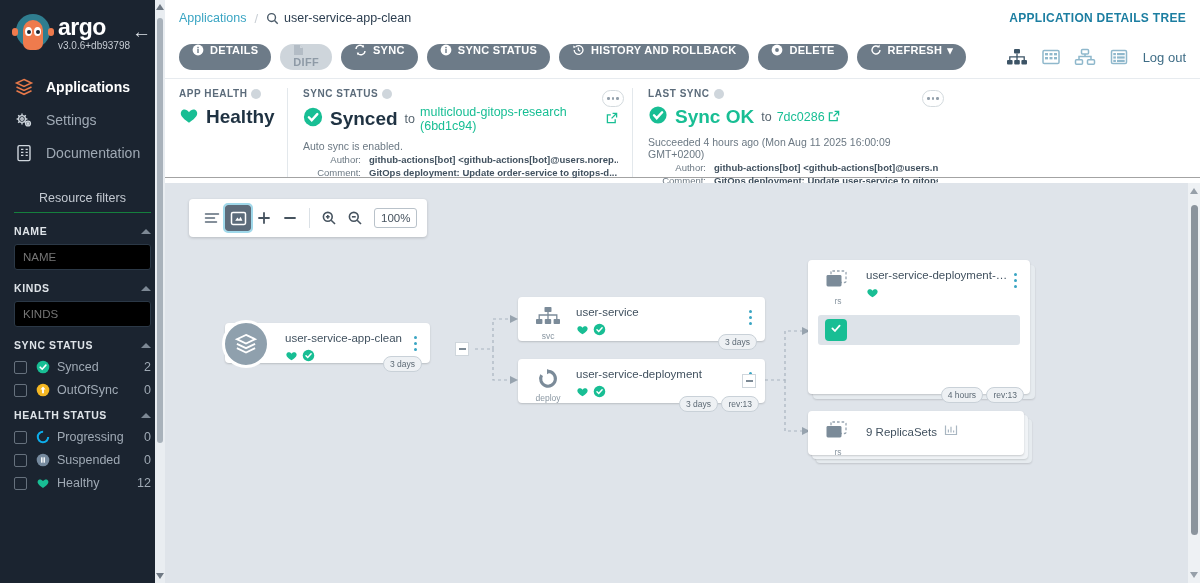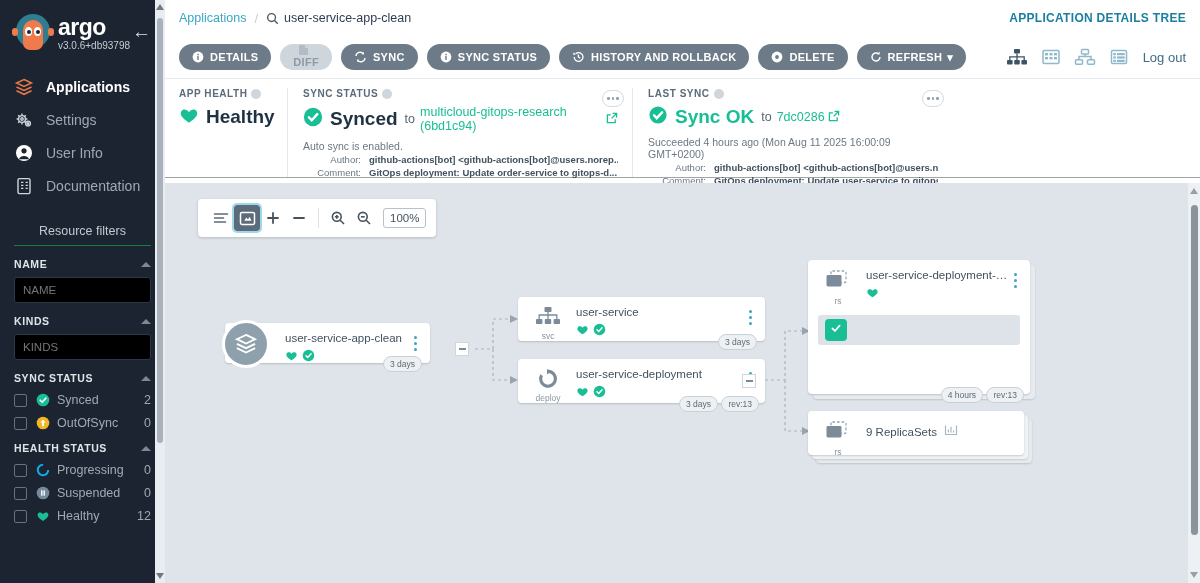--- a/index.html
+++ b/index.html
@@ -104,21 +104,21 @@
   .crumb-sep { color: #c8ced4; margin: 0 8px; font-size: 13px; }
   .crumb-cur { color: #2c3e50; font-size: 12.5px; display: flex; align-items: center; }
   .mini-search { margin-right: 5px; display: inline-flex; }
   .tree-title {
     margin-left: auto; color: #1c7ea1; font-size: 12px; font-weight: 700; letter-spacing: .3px;
   }
 
   .actionbar { height: 42px; display: flex; align-items: center; padding: 0 14px; }
   .btn {
     height: 26px; border-radius: 13px; background: #6d7b88; color: #fff;
-    display: inline-flex; align-items: center; padding: 0 13px; margin-right: 9px;
+    display: inline-flex; align-items: flex-start; padding: 0 13px; margin-right: 9px;
     font-size: 11px; font-weight: 700; letter-spacing: .3px; cursor: pointer; white-space: nowrap;
   }
   .btn.disabled { background: #ced5db; color: #8e9aa6; flex-direction: column; }
   .btn .bi { margin-right: 6px; display: inline-flex; }
   .viewicons { margin-left: auto; display: flex; align-items: center; }
   .vi { margin-left: 13px; cursor: pointer; display: inline-flex; }
   .logout { margin-left: 14px; color: #3f6d86; font-size: 13px; cursor: pointer; }
 
   
   .status {
@@ -153,21 +153,21 @@
     border-radius: 9px; display: flex; align-items: center; justify-content: center; cursor: pointer;
     background: #fff;
   }
   .dots-btn i { width: 2.5px; height: 2.5px; background: #93a0ab; border-radius: 50%; margin: 0 1px; display: block; }
 
   
   .canvas {
     position: absolute; left: 0; top: 183px; right: 0; bottom: 0; background: #dfe4ea; overflow: hidden;
   }
   .gtool {
-    position: absolute; left: 33px; top: 16px; height: 38px; background: #fff; border-radius: 4px;
+    position: absolute; left: 24px; top: 16px; height: 38px; background: #fff; border-radius: 4px;
     box-shadow: 0 1px 3px rgba(0,0,0,.18); display: flex; align-items: center; padding: 0 10px;
   }
   .gt { width: 26px; height: 26px; display: flex; align-items: center; justify-content: center; cursor: pointer; }
   .gt.active { background: #5c6b7a; border-radius: 3px; outline: 2px solid #9fd8ea; }
   .gt-div { width: 1px; height: 20px; background: #dbe1e6; margin: 0 6px; }
   .zoomlvl {
     border: 1px solid #b9c2ca; border-radius: 3px; font-size: 11.5px; color: #46535f;
     padding: 3px 6px; margin-left: 6px;
   }
 
@@ -264,30 +264,20 @@
               <g fill="none" stroke="#cfd6dd" stroke-width="1.4">
             <circle cx="8" cy="9" r="3.4"></circle>
                 <circle cx="8" cy="9" r="1.2"></circle>
             <circle cx="14" cy="13.5" r="2.4"></circle>
                 <circle cx="14" cy="13.5" r="0.8"></circle>
             <path d="M8 3.6v1.4M8 13v1.4M2.6 9h1.4M12 9h1.4M4.2 5.2l1 1M10.8 11.8l1 1M11.8 5.2l-1 1M5.2 11.8l-1 1"></path>
           </g>
             </svg>
         </span>
         <span class="nav-label">Settings</span>
-      </div>
-      <div class="nav-item">
-        <span class="nav-ico">
-          <svg width="20" height="20" viewBox="0 0 20 20">
-            <circle cx="10" cy="10" r="8" fill="#fff"></circle>
-            <circle cx="10" cy="7.8" r="2.6" fill="#1b2430"></circle>
-            <path d="M4.9 16.2a5.6 5.6 0 0 1 10.2 0" fill="#1b2430"></path>
-          </svg>
-        </span>
-        <span class="nav-label">User Info</span>
       </div>
       <div class="nav-item">
         <span class="nav-ico">
           <svg width="20" height="20" viewBox="0 0 20 20">
               <g fill="none" stroke="#cfd6dd" stroke-width="1.4">
             <rect x="4" y="2.6" width="12" height="15" rx="1.4"></rect>
             <path d="M7 6.4h2.4M7 9.4h2.4M7 12.4h2.4M11.6 6.4h2.2M11.6 9.4h2.2M11.6 12.4h2.2"></path>
           </g>
             </svg>
         </span>

